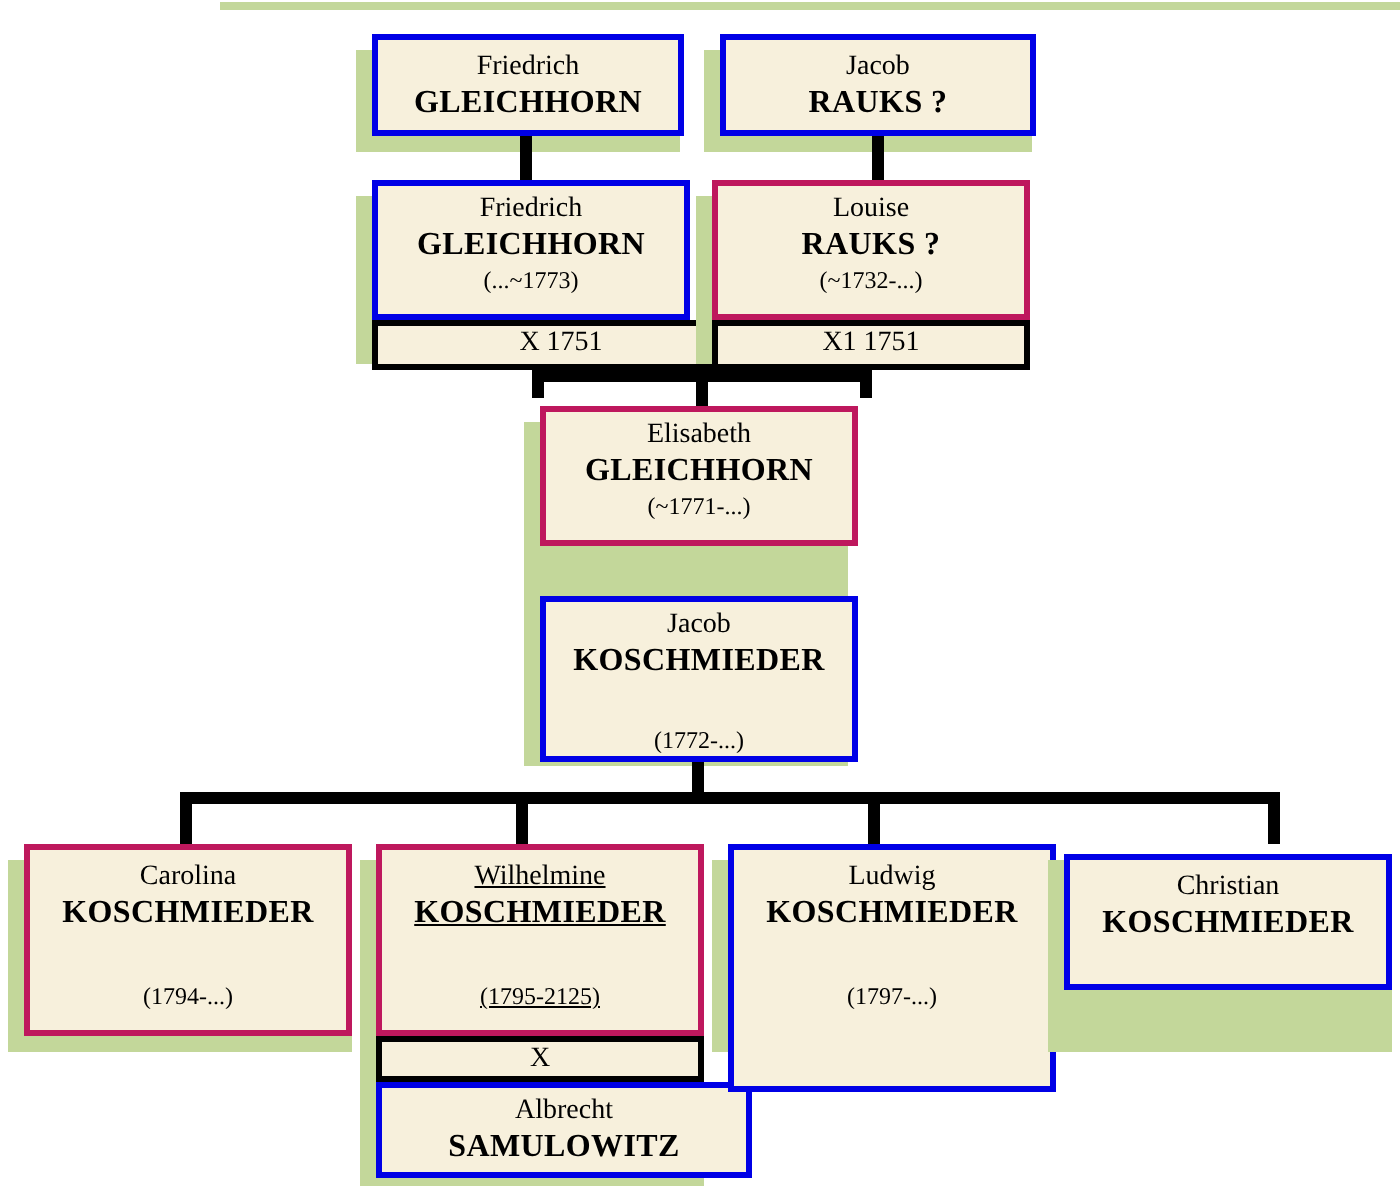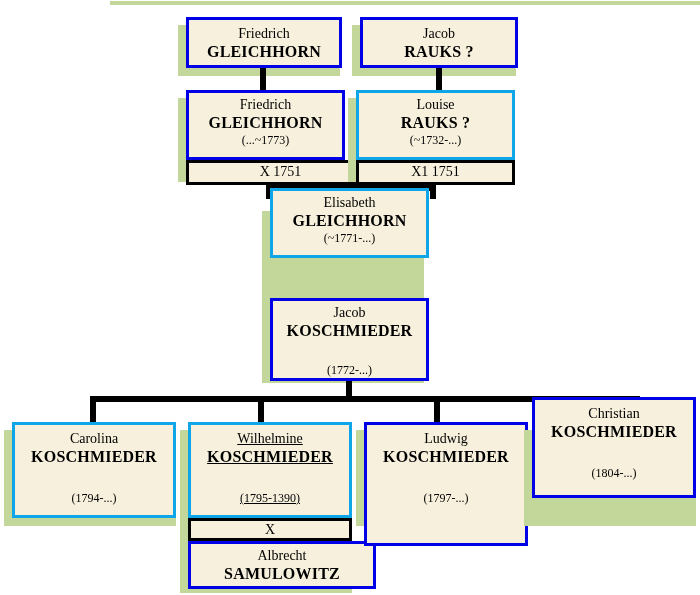--- a/index.html
+++ b/index.html
@@ -30,21 +30,21 @@
   
   .card{
     position:absolute;
     background:#f7f0dc;
     box-sizing:border-box;
     text-align:center;
     color:#000000;
     overflow:hidden;
   }
   .card.b-blue{border:3px solid #0000e6;}
-  .card.b-red{border:3px solid #0ea5e9;}
+  .card.b-red{border:3px solid #be185d;}
   .card.b-black{border:3px solid #000000;}
 
   .given{
     display:block;
     font-size:14px;
     line-height:17px;
     font-weight:normal;
     white-space:nowrap;
   }
   .surname{
@@ -113,21 +113,21 @@
   <div class="card b-black" style="left:356px;top:160px;width:159px;height:25px;">
     <span class="marr">X1 1751</span>
   </div>
 
   <div class="line" style="left:266px;top:185px;width:170px;height:6px;"></div>
   <div class="line" style="left:266px;top:185px;width:6px;height:14px;"></div>
   <div class="line" style="left:430px;top:185px;width:6px;height:14px;"></div>
   <div class="line" style="left:348px;top:185px;width:6px;height:18px;"></div>
 
   <div class="shadow" style="left:262px;top:211px;width:162px;height:172px;"></div>
-  <div class="card b-red" style="left:270px;top:188px;width:159px;height:70px;">
+  <div class="card b-red" style="left:270px;top:203px;width:159px;height:70px;">
     <span class="given pad-top-3">Elisabeth</span>
     <span class="surname">GLEICHHORN</span>
     <span class="dates">(~1771-...)</span>
   </div>
   <div class="card b-blue" style="left:270px;top:298px;width:159px;height:83px;">
     <span class="given pad-top-3">Jacob</span>
     <span class="surname">KOSCHMIEDER</span>
     <div class="spacer-md"></div>
     <span class="dates">(1772-...)</span>
   </div>
@@ -146,39 +146,39 @@
     <span class="surname">KOSCHMIEDER</span>
     <div class="spacer-lg"></div>
     <span class="dates">(1794-...)</span>
   </div>
 
   <div class="shadow" style="left:180px;top:430px;width:172px;height:163px;"></div>
   <div class="card b-red" style="left:188px;top:422px;width:164px;height:96px;text-decoration:underline;">
     <span class="given pad-top-5">Wilhelmine</span>
     <span class="surname">KOSCHMIEDER</span>
     <div class="spacer-lg"></div>
-    <span class="dates">(1795-1390)</span>
+    <span class="dates">(1795-2125)</span>
   </div>
   <div class="card b-black" style="left:188px;top:518px;width:164px;height:23px;">
     <span class="marr">X</span>
   </div>
   <div class="card b-blue" style="left:188px;top:541px;width:188px;height:48px;">
     <span class="given pad-top-3">Albrecht</span>
     <span class="surname">SAMULOWITZ</span>
   </div>
 
   <div class="shadow" style="left:356px;top:430px;width:172px;height:96px;"></div>
   <div class="card b-blue" style="left:364px;top:422px;width:164px;height:124px;">
     <span class="given pad-top-5">Ludwig</span>
     <span class="surname">KOSCHMIEDER</span>
     <div class="spacer-lg"></div>
     <span class="dates">(1797-...)</span>
   </div>
 
   <div class="shadow" style="left:524px;top:430px;width:172px;height:96px;"></div>
-  <div class="card b-blue" style="left:532px;top:397px;width:164px;height:101px;">
+  <div class="card b-blue" style="left:532px;top:427px;width:164px;height:68px;">
     <span class="given pad-top-5">Christian</span>
     <span class="surname">KOSCHMIEDER</span>
     <div class="spacer-lg"></div>
     <span class="dates">(1804-...)</span>
   </div>
 
 </div>
 
 </body></html>

